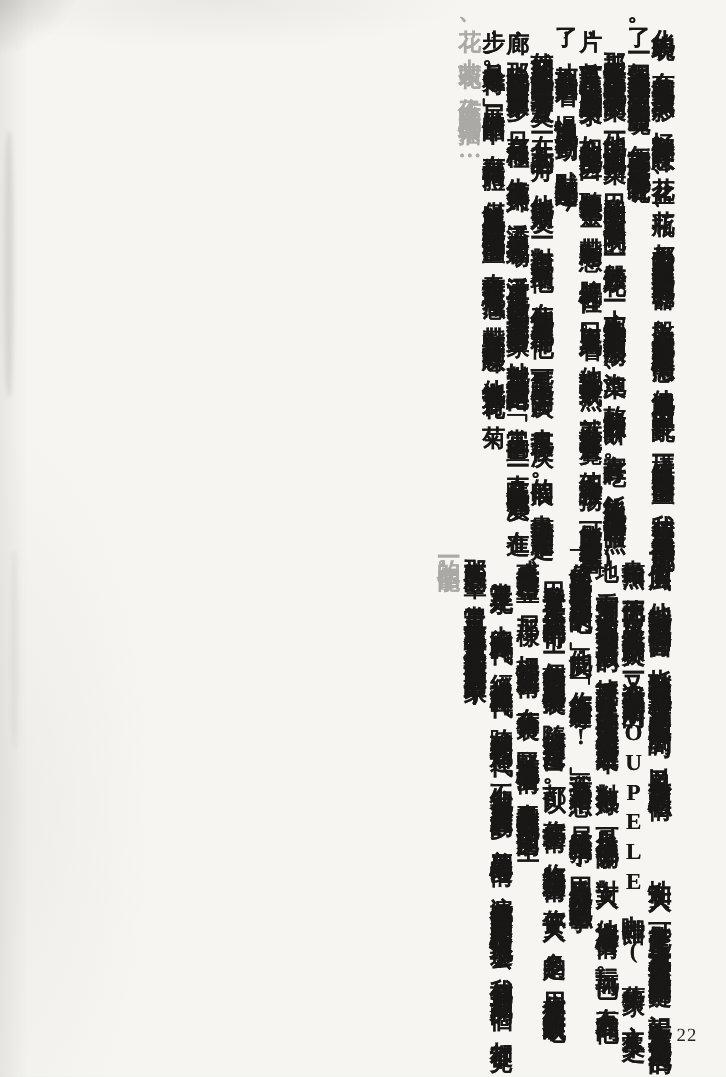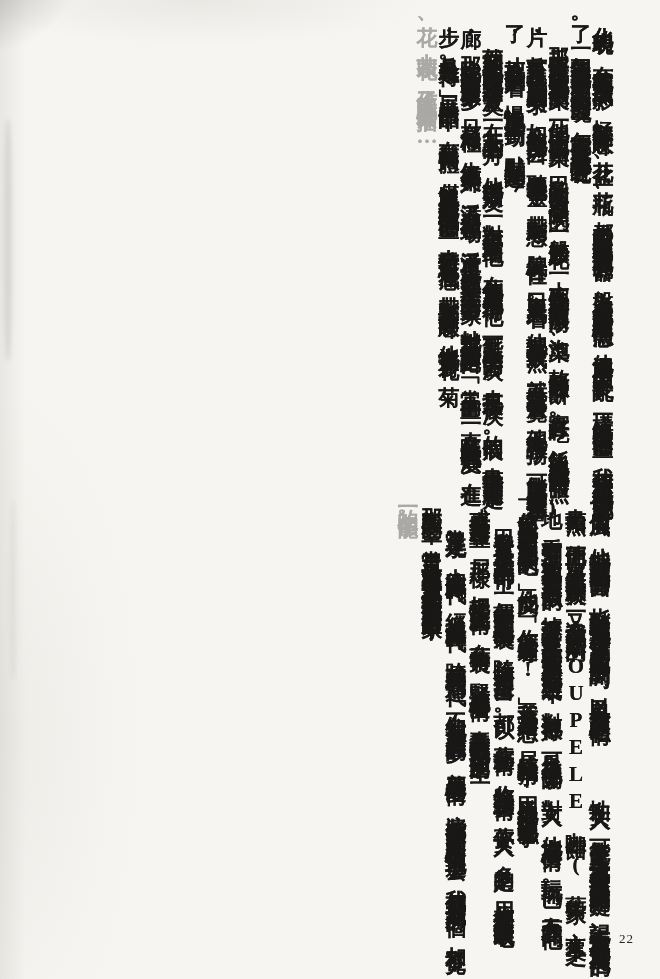--- a/index.html
+++ b/index.html
@@ -29,21 +29,21 @@
     letter-spacing:3px;
     text-shadow:0 0 .5px rgba(20,20,20,.85);
   }
   .tblock-top{top:10px;right:46px;height:477px;line-height:22px;}
   .tblock-bottom{top:492px;right:48px;height:452px;line-height:24px;}
   .para{margin:0;padding:0;}
   .para.indent{text-indent:1em;}
   .para.faint{opacity:.34;filter:blur(.4px);}
   .page-number{
     position:absolute;top:931px;right:26px;
-    font-size:13px;color:#26251f;letter-spacing:1px;
+    font-size:17px;color:#26251f;letter-spacing:1px;
     font-family:"Liberation Serif","DejaVu Serif",serif;
   }
   .smudge{position:absolute;pointer-events:none;background:rgba(70,68,62,.12);filter:blur(2px);border-radius:40%;}
   .smudge-a{left:4px;top:120px;width:8px;height:240px;}
   .smudge-b{left:10px;top:500px;width:6px;height:180px;opacity:.5;}
 </style>
 </head>
 <body>
 
 <div class="page">

